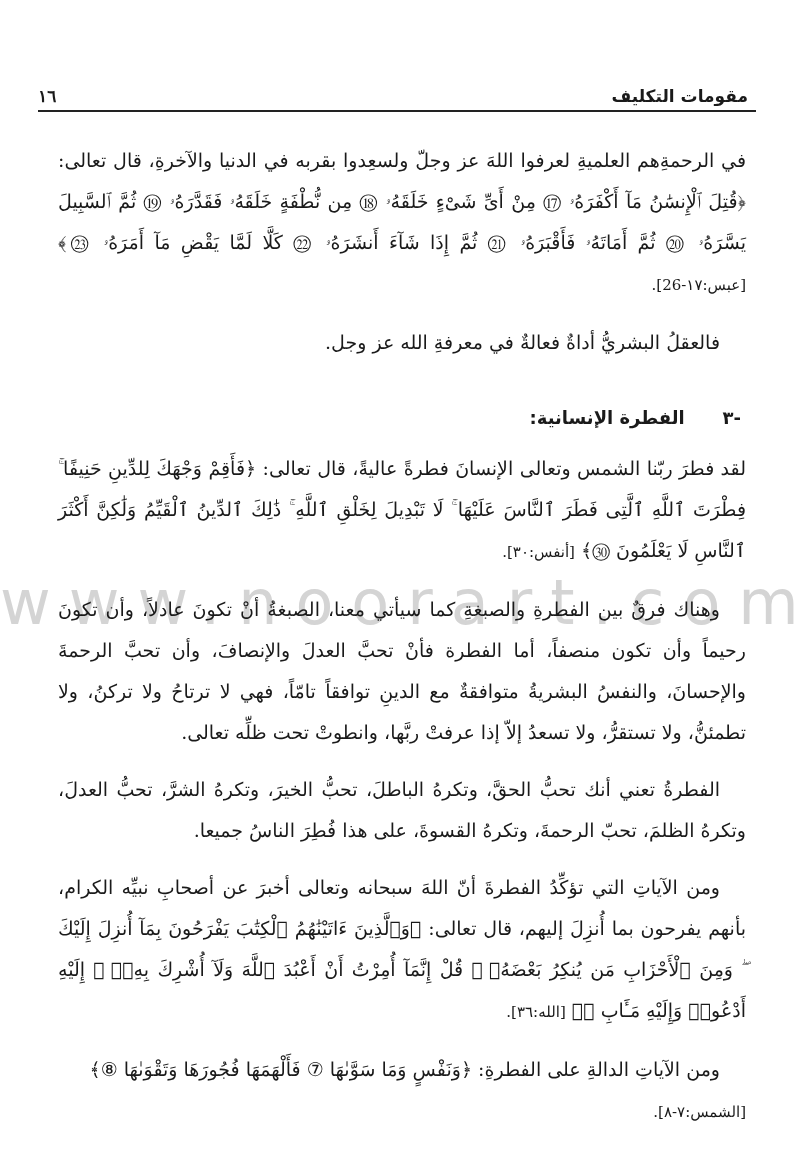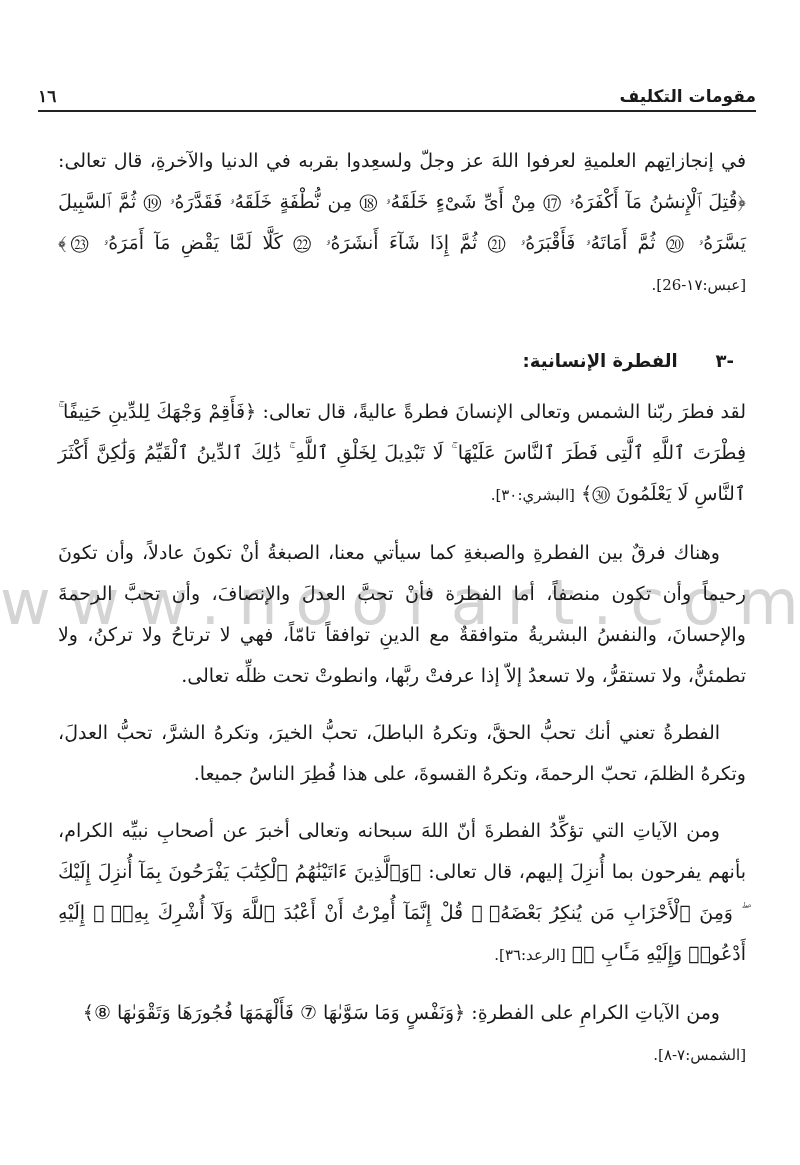--- a/index.html
+++ b/index.html
@@ -5,82 +5,85 @@
   html, body { margin:0; padding:0; }
   body {
     width:800px; height:1165px; background:#ffffff; position:relative; overflow:hidden;
     font-family:"DejaVu Serif", serif; color:#1a1a1a;
   }
   .page { position:absolute; left:0; top:0; width:800px; height:1165px; }
   .header {
     position:absolute; left:38px; top:86px; width:718px; height:24px;
     border-bottom:2px solid #222; direction:rtl;
   }
-  .header .title { position:absolute; right:0; top:0; font-size:17px; font-weight:bold; font-family:"DejaVu Sans", sans-serif; }
+  .header .title { position:absolute; right:8px; top:0; font-size:17px; font-weight:bold; font-family:"DejaVu Sans", sans-serif; }
   .header .pageno { position:absolute; left:0; top:0; font-size:17px; font-weight:bold; font-family:Liberation Serif, serif; }
   .body {
     position:absolute; left:58px; top:140px; width:688px; direction:rtl; text-align:justify;
     font-size:19px; line-height:41px;
   }
   .para { margin:0 0 16px 0; }
   .para.indent { text-indent:26px; }
   .quran { font-family:"DejaVu Serif", serif;margin-top:44px; }
   .ref { font-size:15px; }
-  .section-heading { margin:34px 12px 10px 0; font-weight:bold; font-family:"DejaVu Sans", sans-serif; font-size:18px; }
+  .section-heading { margin:34px 5px 10px 0; font-weight:bold; font-family:"DejaVu Sans", sans-serif; font-size:18px; }
   .section-heading .num { display:inline-block; width:50px; }
   .watermark {
     position:absolute; left:0; top:566px; width:764px; text-align:center; color:rgba(160,160,160,0.45);
     font-family:"DejaVu Sans", sans-serif; font-size:62px; letter-spacing:18px; white-space:nowrap; pointer-events:none;
   }
 </style>
 </head>
 <body>
 
 <div class="page">
   <div class="header">
     <span class="title">مقومات التكليف</span>
     <span class="pageno">١٦</span>
   </div>
 
   <div class="watermark">www.noorart.com</div>
 
   <div class="body">
     <p class="para">
-      <span>في إنجازاتِهم العلميةِ لعرفوا اللهَ عز وجلّ ولسعِدوا بقربه في الدنيا والآخرةِ، قال تعالى:</span>
+      <span>في الرحمةِهم العلميةِ لعرفوا اللهَ عز وجلّ ولسعِدوا بقربه في الدنيا والآخرةِ، قال تعالى:</span>
       <span class="quran">﴿قُتِلَ ٱلْإِنسَٰنُ مَآ أَكْفَرَهُۥ ⑰ مِنْ أَىِّ شَىْءٍ خَلَقَهُۥ ⑱ مِن نُّطْفَةٍ خَلَقَهُۥ فَقَدَّرَهُۥ ⑲ ثُمَّ ٱلسَّبِيلَ يَسَّرَهُۥ ⑳ ثُمَّ أَمَاتَهُۥ فَأَقْبَرَهُۥ ㉑ ثُمَّ إِذَا شَآءَ أَنشَرَهُۥ ㉒ كَلَّا لَمَّا يَقْضِ مَآ أَمَرَهُۥ ㉓﴾</span>
       <span class="ref">[عبس:١٧-26].</span>
     </p>
 
+    <p class="para indent">
+      <span>فالعقلُ البشريُّ أداةٌ فعالةٌ في معرفةِ الله عز وجل.</span>
+    </p>
 
     <div class="section-heading">
       <span class="num">-٣</span>
       <span>الفطرة الإنسانية:</span>
     </div>
 
     <p class="para">
       <span>لقد فطرَ ربّنا الشمس وتعالى الإنسانَ فطرةً عاليةً، قال تعالى:</span>
       <span class="quran">﴿فَأَقِمْ وَجْهَكَ لِلدِّينِ حَنِيفًا ۚ فِطْرَتَ ٱللَّهِ ٱلَّتِى فَطَرَ ٱلنَّاسَ عَلَيْهَا ۚ لَا تَبْدِيلَ لِخَلْقِ ٱللَّهِ ۚ ذَٰلِكَ ٱلدِّينُ ٱلْقَيِّمُ وَلَٰكِنَّ أَكْثَرَ ٱلنَّاسِ لَا يَعْلَمُونَ ㉚﴾</span>
-      <span class="ref">[البشري:٣٠].</span>
+      <span class="ref">[أنفس:٣٠].</span>
     </p>
 
     <p class="para indent">
       <span>وهناك فرقٌ بين الفطرةِ والصبغةِ كما سيأتي معنا، الصبغةُ أنْ تكونَ عادلاً، وأن تكونَ رحيماً وأن تكون منصفاً، أما الفطرة فأنْ تحبَّ العدلَ والإنصافَ، وأن تحبَّ الرحمةَ والإحسانَ، والنفسُ البشريةُ متوافقةٌ مع الدينِ توافقاً تامّاً، فهي لا ترتاحُ ولا تركنُ، ولا تطمئنُّ، ولا تستقرُّ، ولا تسعدُ إلاّ إذا عرفتْ ربَّها، وانطوتْ تحت ظلِّه تعالى.</span>
     </p>
 
     <p class="para indent">
       <span>الفطرةُ تعني أنك تحبُّ الحقَّ، وتكرهُ الباطلَ، تحبُّ الخيرَ، وتكرهُ الشرَّ، تحبُّ العدلَ، وتكرهُ الظلمَ، تحبّ الرحمةَ، وتكرهُ القسوةَ، على هذا فُطِرَ الناسُ جميعا.</span>
     </p>
 
     <p class="para indent">
       <span>ومن الآياتِ التي تؤكِّدُ الفطرةَ أنّ اللهَ سبحانه وتعالى أخبرَ عن أصحابِ نبيِّه الكرام، بأنهم يفرحون بما أُنزِلَ إليهم، قال تعالى:</span>
       <span class="quran">﴿وَٱلَّذِينَ ءَاتَيْنَٰهُمُ ٱلْكِتَٰبَ يَفْرَحُونَ بِمَآ أُنزِلَ إِلَيْكَ ۖ وَمِنَ ٱلْأَحْزَابِ مَن يُنكِرُ بَعْضَهُۥ ۚ قُلْ إِنَّمَآ أُمِرْتُ أَنْ أَعْبُدَ ٱللَّهَ وَلَآ أُشْرِكَ بِهِۦٓ ۚ إِلَيْهِ أَدْعُوا۟ وَإِلَيْهِ مَـَٔابِ ㊱﴾</span>
-      <span class="ref">[الرعد:٣٦].</span>
+      <span class="ref">[الله:٣٦].</span>
     </p>
 
 
     <p class="para indent">
-      <span>ومن الآياتِ الكرامِ على الفطرةِ:</span>
+      <span>ومن الآياتِ الدالةِ على الفطرةِ:</span>
       <span class="quran">﴿وَنَفْسٍ وَمَا سَوَّىٰهَا ⑦ فَأَلْهَمَهَا فُجُورَهَا وَتَقْوَىٰهَا ⑧﴾</span>
       <br>
       <span class="ref">[الشمس:٧-٨].</span>
     </p>
   </div>
 </div>
 
 </body></html>

